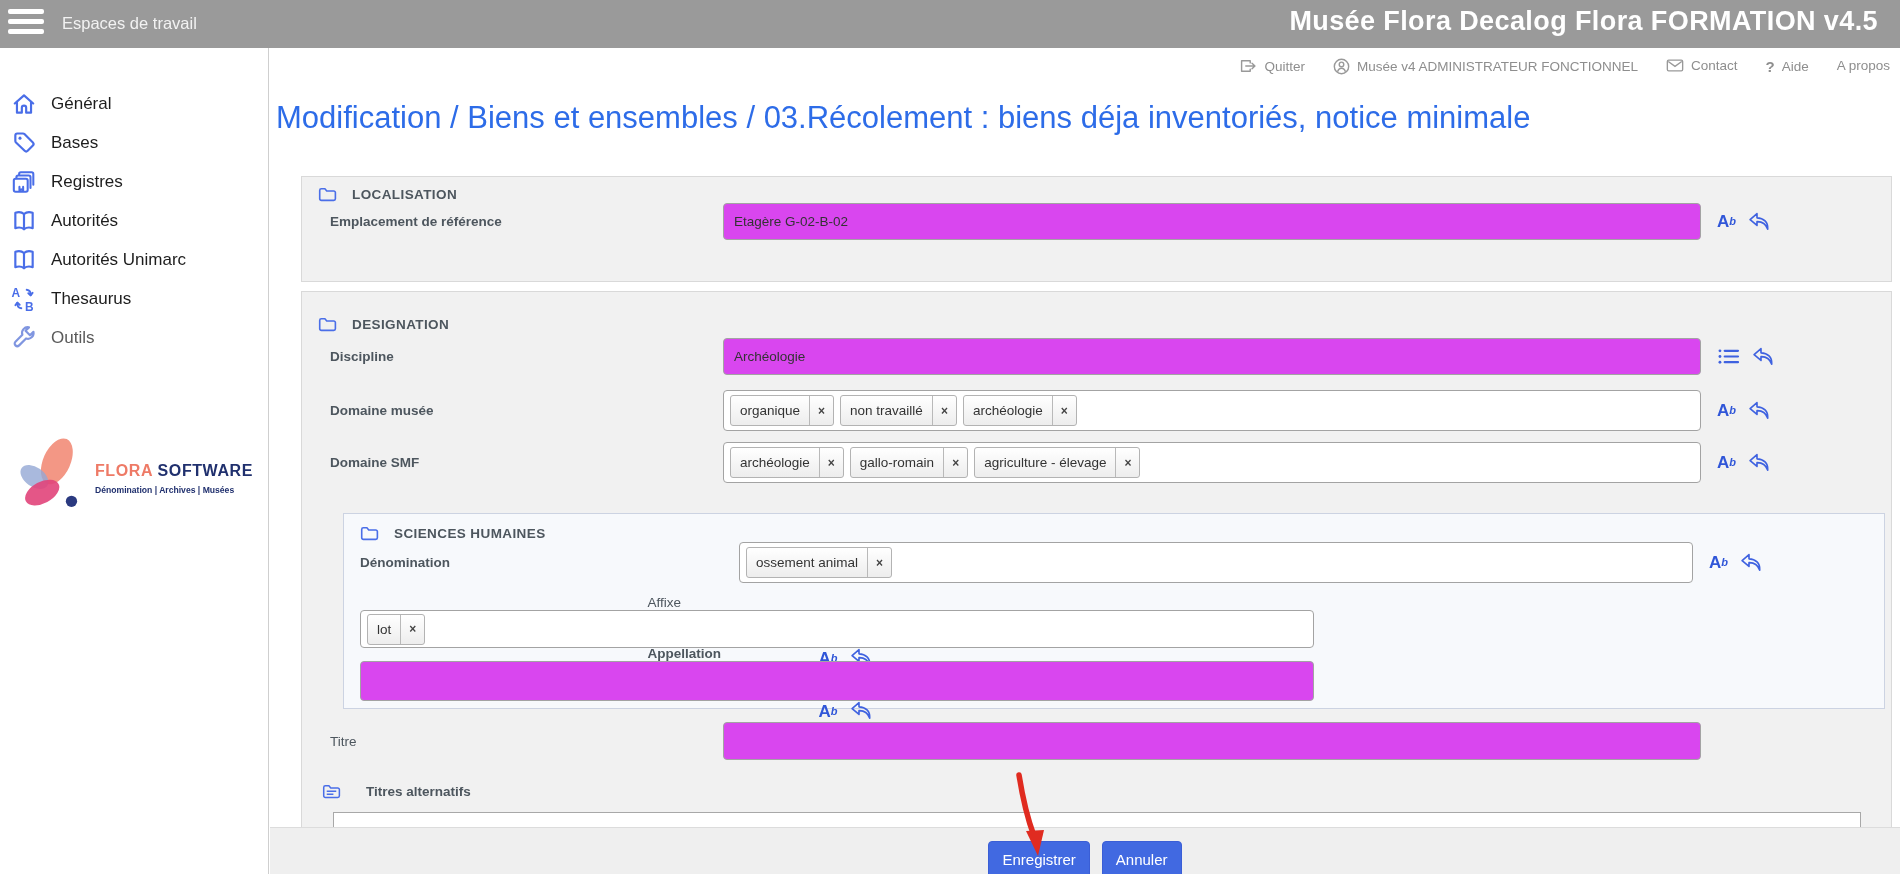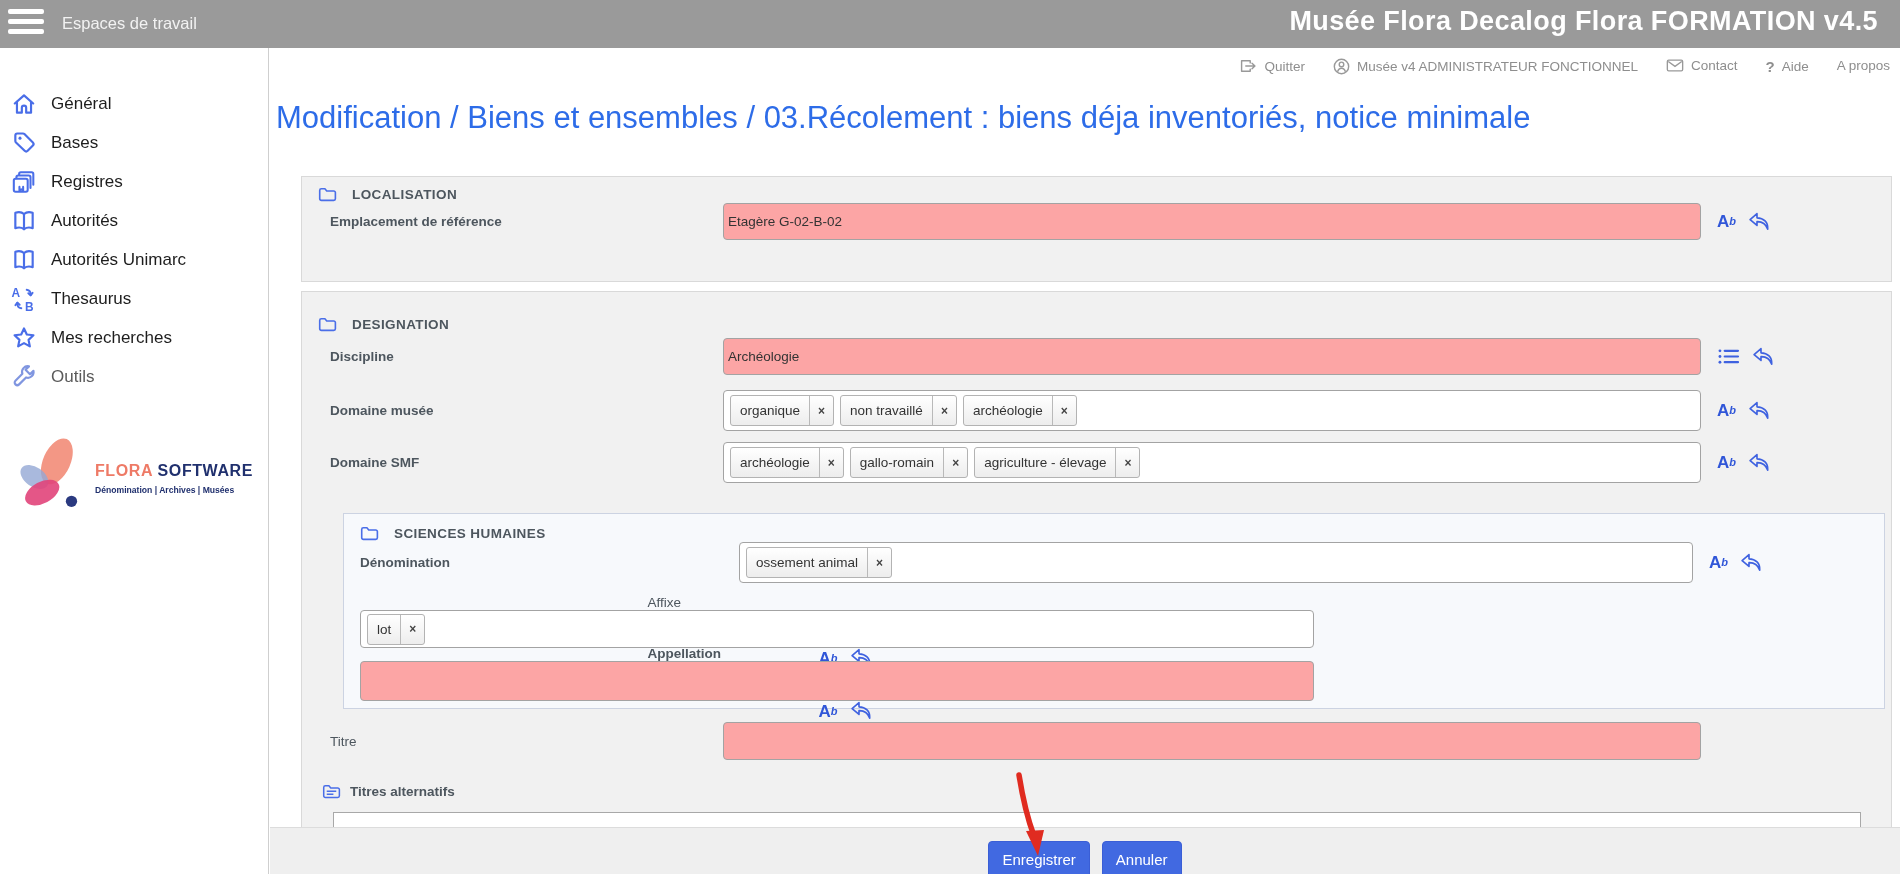--- a/index.html
+++ b/index.html
@@ -29,28 +29,28 @@
   
   .main{position:absolute;left:270px;top:48px;right:0;bottom:0;background:#fff;overflow:hidden;}
   .toplinks{position:absolute;top:10px;right:10px;display:flex;gap:28px;align-items:flex-start;font-size:13.5px;color:#8e8e8e;}
   .tlink{display:flex;align-items:center;gap:7px;cursor:pointer;white-space:nowrap;}
   .qmark{font-size:15px;font-weight:bold;color:#8e8e8e;}
   .page-title{position:absolute;left:6px;top:52px;margin:0;font-size:31px;font-weight:normal;color:#2d6ce8;white-space:nowrap;}
   
   .panel{position:absolute;background:#f1f1f1;border:1px solid #d9d9d9;box-sizing:border-box;}
   .panel.sub{background:#f7f9fc;border:1px solid #ccd3e2;}
   .shead{position:absolute;display:flex;align-items:center;gap:15px;font-size:13.5px;font-weight:bold;color:#4d565e;letter-spacing:.4px;}
-  .subhead{position:absolute;display:flex;align-items:center;gap:9px;font-size:13.5px;font-weight:bold;color:#4d565e;}
+  .subhead{position:absolute;display:flex;align-items:center;gap:25px;font-size:13.5px;font-weight:bold;color:#4d565e;}
   
   .frow{position:absolute;display:flex;align-items:center;}
   .flabel{width:393px;padding-right:10px;font-size:13.5px;font-weight:bold;color:#4d565e;box-sizing:border-box;flex:0 0 auto;}
   .flabel.sm{width:379px;}
   .flabel.light{font-weight:normal;}
-  .finput{height:37px;width:978px;border:1px solid #a3a3a3;border-radius:4px;background:#fca5a5;
-          padding:0 4px;font-size:13.5px;color:#333;box-sizing:border-box;font-family:inherit;}
+  .finput{height:37px;width:978px;border:1px solid #a3a3a3;border-radius:4px;background:#d946ef;
+          padding:0 10px;font-size:13.5px;color:#333;box-sizing:border-box;font-family:inherit;}
   .finput.w-inner{width:954px;}
   .finput.h40{height:40px;}
   .tagbox{min-height:41px;width:978px;border:1px solid #a3a3a3;border-radius:4px;background:#fff;
           display:flex;align-items:center;gap:6px;padding:0 6px;box-sizing:border-box;}
   .tagbox.w-inner{width:954px;}
   .tag{display:inline-flex;align-items:stretch;height:29px;border:1px solid #b3b3b3;border-radius:3px;
        background:linear-gradient(#ffffff,#ededed);font-size:13.5px;color:#333;}
   .tag-label{display:flex;align-items:center;padding:0 9px;white-space:nowrap;}
   .tag-x{display:flex;align-items:center;padding:0 8px;border-left:1px solid #b9b9b9;font-size:12px;
          font-weight:bold;color:#444;cursor:pointer;}
@@ -134,28 +134,20 @@
             <text x="0.5" y="10.5" font-size="11" font-weight="bold" fill="#4a6ee8" stroke="none" font-family="Liberation Sans, sans-serif">A</text>
             <text x="13" y="23" font-size="11" font-weight="bold" fill="#4a6ee8" stroke="none" font-family="Liberation Sans, sans-serif">B</text>
             <path d="M14.5 3.5 q4 .5 3.6 5"></path>
             <path d="M16 6.7 l2.1 1.9 1.8-2.3"></path>
             <path d="M9.5 20.5 q-4-.5-3.6-5"></path>
             <path d="M8 17.3 l-2.1-1.9 -1.8 2.3"></path>
           </svg>
       </span>
       <span class="nlabel">Thesaurus</span>
     </div>
-    <div class="nav-item">
-      <span class="sic">
-        <svg width="26" height="26" viewBox="0 0 24 24" fill="none" stroke="#4a6ee8" stroke-width="2" stroke-linejoin="round">
-            <path d="M12 3.2 l2.6 5.6 6.1 .7 -4.5 4.2 1.2 6 -5.4 -3 -5.4 3 1.2 -6 -4.5 -4.2 6.1 -.7 Z"></path>
-          </svg>
-      </span>
-      <span class="nlabel">Mes recherches</span>
-    </div>
     <div class="nav-item dim">
       <span class="sic">
         <svg width="26" height="26" viewBox="0 0 24 24" fill="none" stroke="#8096e0" stroke-width="2" stroke-linecap="round" stroke-linejoin="round">
             <path d="M20.7 6.3 a5.2 5.2 0 0 1 -6.8 6.1 L7.5 18.8 a2.4 2.4 0 0 1 -3.4 -3.4 L10.5 9 a5.2 5.2 0 0 1 6.1 -6.8 L13.4 5.4 l4.1 4.1 3.2 -3.2 Z"></path>
           </svg>
       </span>
       <span class="nlabel">Outils</span>
     </div>
   </nav>
   <div class="logo">

